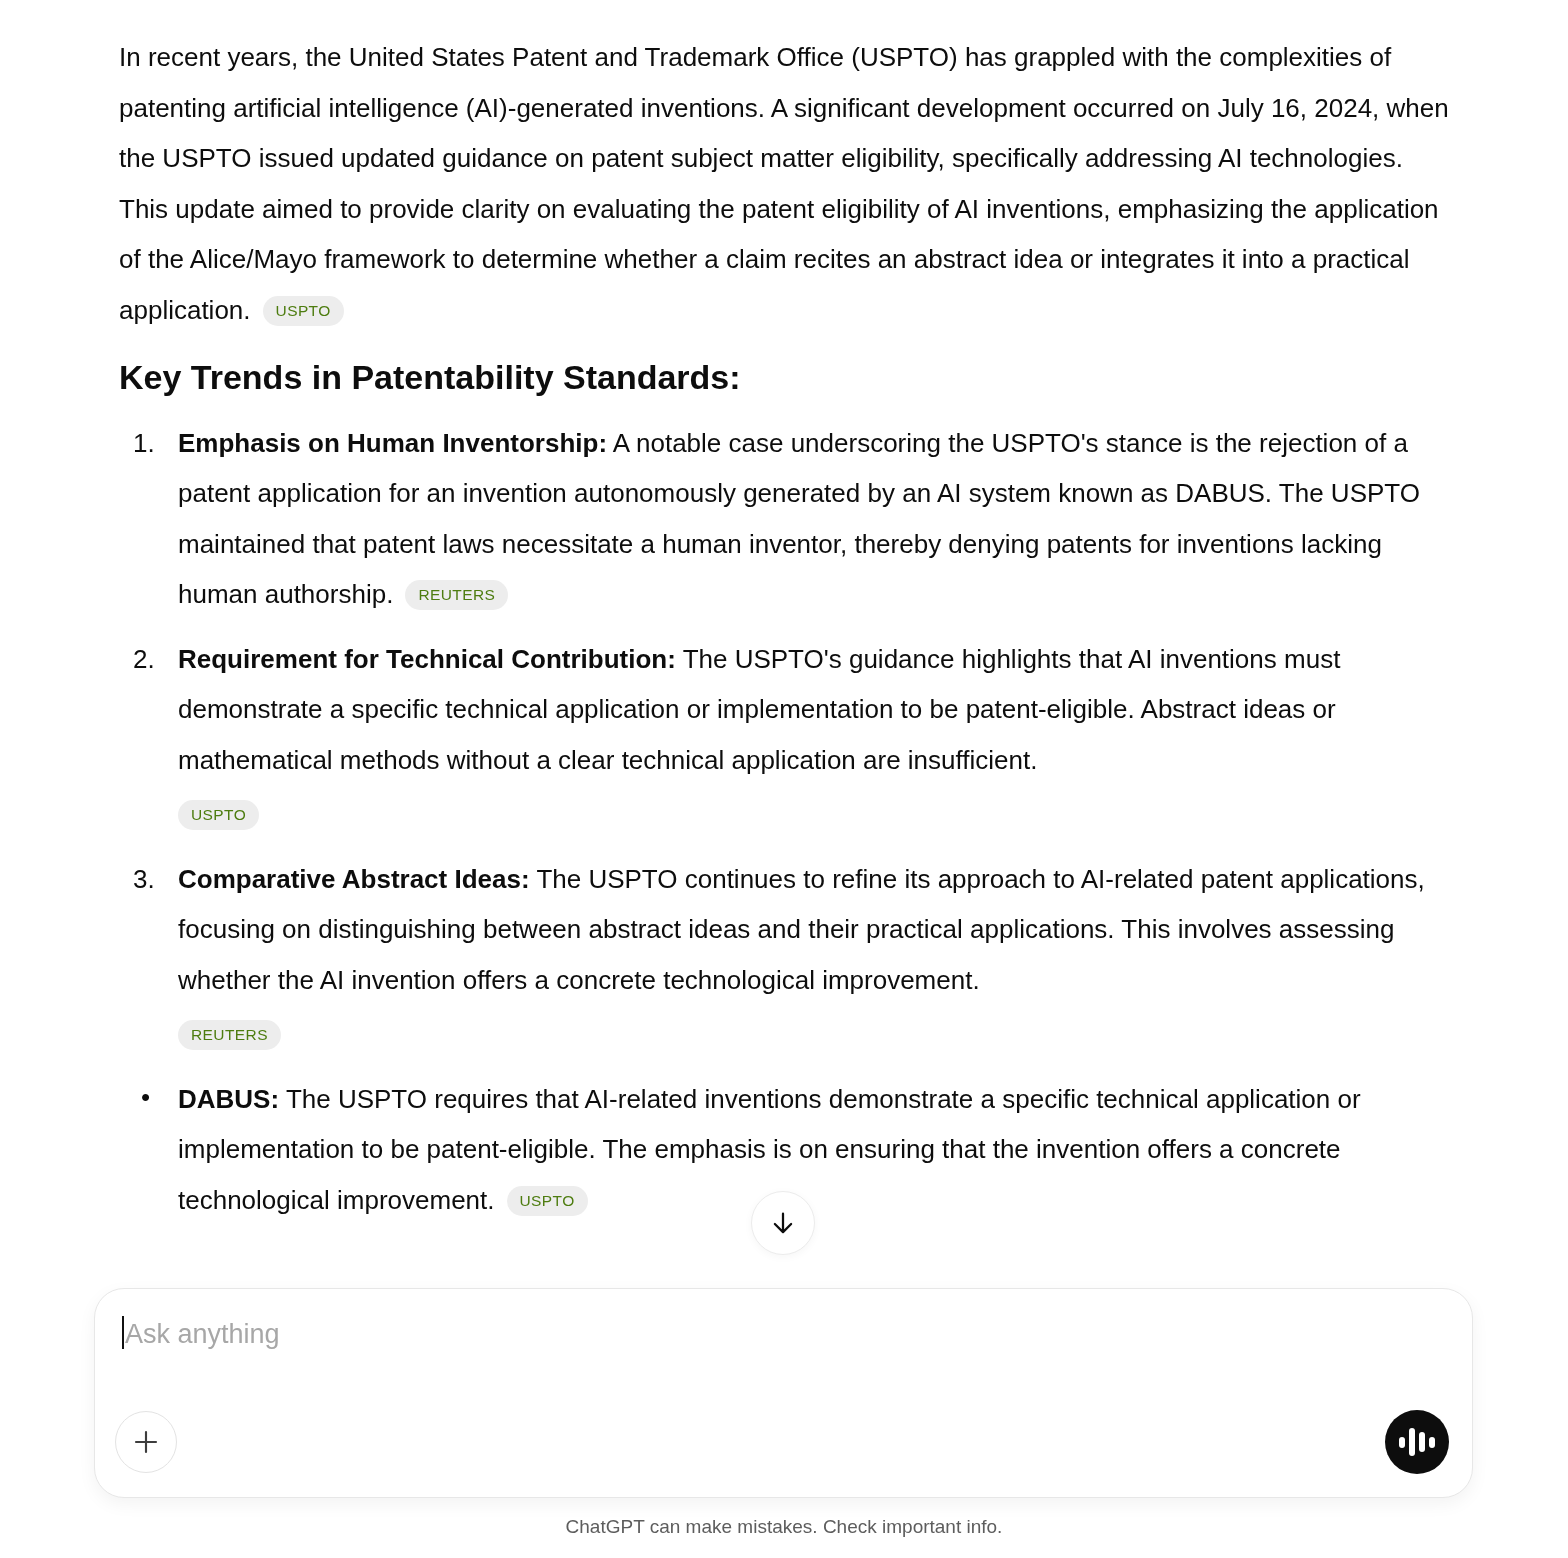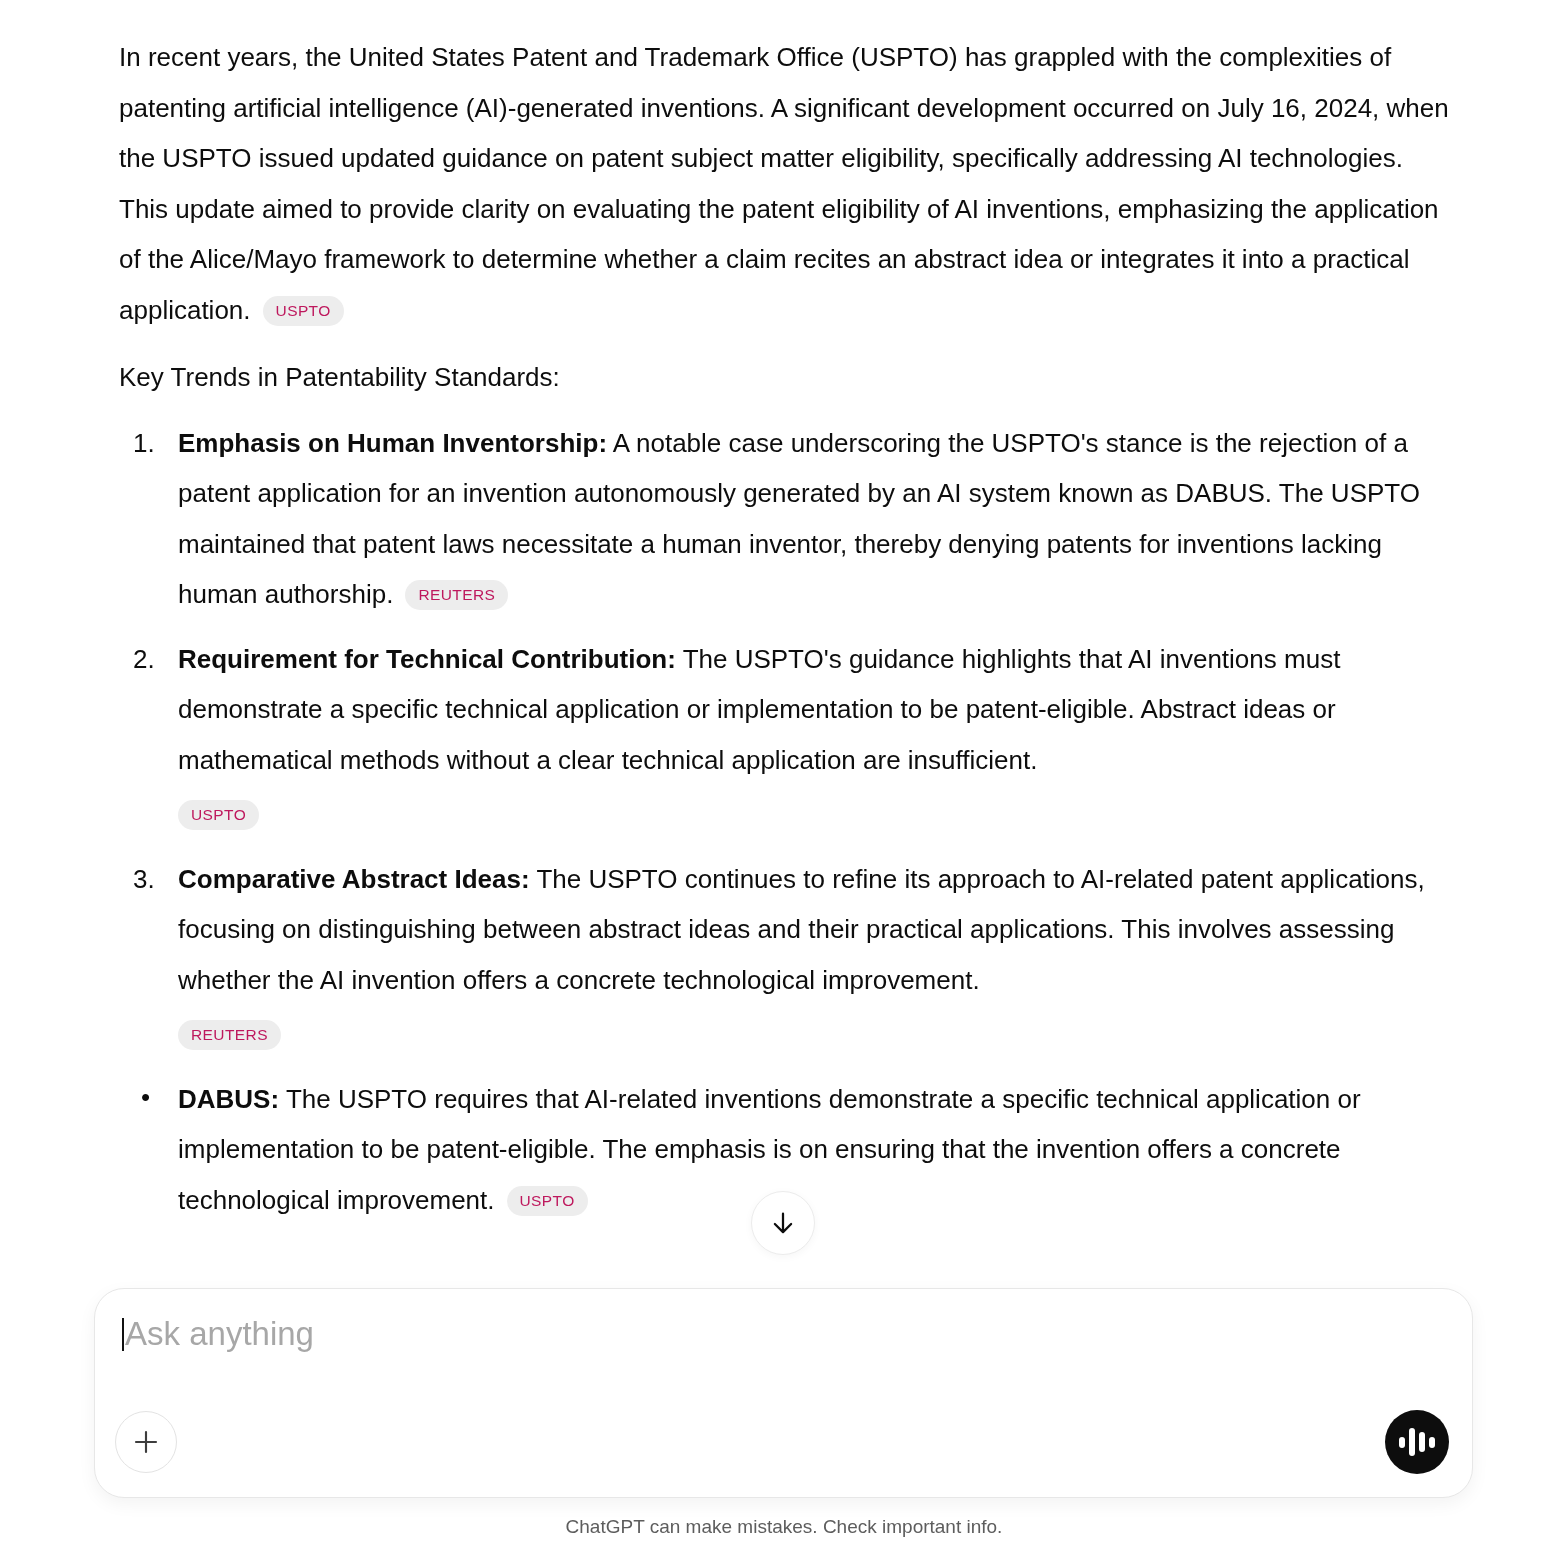--- a/index.html
+++ b/index.html
@@ -11,33 +11,33 @@
     font-family: "Liberation Sans", sans-serif;
     color: #0d0d0d;
   }
 
   
   .content {
     position: absolute; left: 119px; top: 32px; width: 1331px;
     font-size: 26px; line-height: 50.5px;
   }
   .lead { margin: 0 0 16px 0; }
-  .h3 { font-weight: 400; margin: 17px 0 15px 0; font-size: 26px; line-height: 50.5px; }
+  .h3 { font-weight: 700; margin: 17px 0 15px 0; font-size: 34px; line-height: 50.5px; }
   .h3-second { margin-top: 36px; }
 
   ol.klist, ul.blist { list-style: none; margin: 0; padding: 0; }
   li.kitem { position: relative; padding-left: 59px; margin-bottom: 14px; }
   li.kitem .num { position: absolute; left: 14px; top: 0; }
   ul.blist { margin-top: 14px; }
   li.bitem { position: relative; padding-left: 59px; }
   li.bitem .dot { position: absolute; left: 22px; top: -2px; }
 
   .badge {
     display: inline-block;
-    background: #ededed; color: #be185d;
+    background: #ededed; color: #4d7c0f;
     font-size: 15.5px; letter-spacing: 0.4px;
     height: 30px; line-height: 30px; padding: 0 13px;
     border-radius: 15px; white-space: nowrap;
     margin-left: 12px; vertical-align: 3px;
     cursor: pointer;
   }
   .badge-line { margin-top: 4px; }
   .badge-line .badge { margin-left: 0; }
 
   
@@ -54,21 +54,21 @@
   .composer {
     position: absolute; left: 94px; top: 1288px;
     width: 1379px; height: 210px;
     background: #ffffff;
     border: 1px solid #e7e7e7; border-radius: 30px;
     box-shadow: 0 6px 18px rgba(0,0,0,0.05);
     z-index: 6;
   }
   .composer-input {
     position: absolute; left: 27px; top: 22px; right: 43px;
-    font-size: 33px; line-height: 46px; color: #a7a7a7;
+    font-size: 27px; line-height: 46px; color: #a7a7a7;
     cursor: text; white-space: nowrap;
   }
   .cursor {
     display: inline-block; width: 2px; height: 33px;
     background: #111111; vertical-align: -6px; margin-right: 1px;
   }
   .composer-actions {
     position: absolute; left: 20px; bottom: 24px;
     display: flex; align-items: center; gap: 12px;
   }

